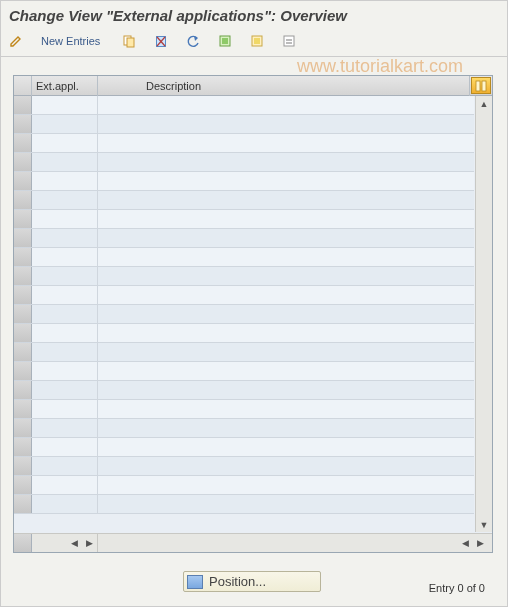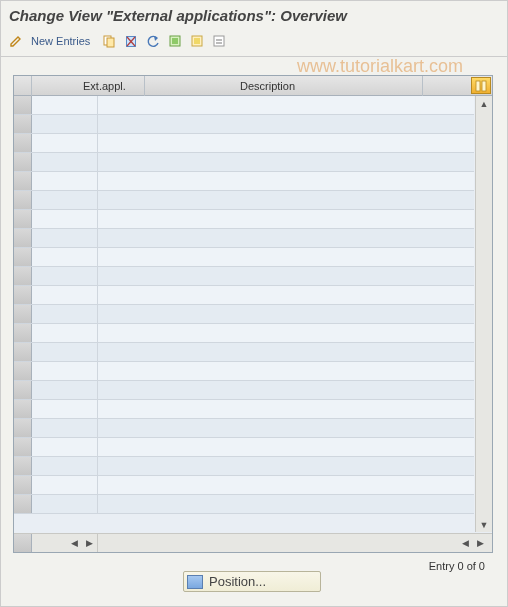--- a/index.html
+++ b/index.html
@@ -17,21 +17,21 @@
   .title {
     font-size:15px;
     font-weight:bold;
     font-style:italic;
     color:#444;
     padding:6px 8px 6px 8px;
   }
   .toolbar {
     display:flex;
     align-items:center;
-    gap:4px;
+    gap:14px;
     padding:2px 6px 6px 6px;
     border-bottom:1px solid #ccc;
   }
   .tb-btn {
     width:18px; height:18px;
     display:flex; align-items:center; justify-content:center;
     border-radius:2px;
   }
   .newentries {
     font-size:11px;
@@ -54,21 +54,20 @@
     width:480px; height:478px;
     border:1px solid #9aa7b3;
     background:#e9eef4;
   }
   .thead {
     position:absolute;
     top:0; left:0; right:0; height:20px;
     background:linear-gradient(#e6e6e6,#d4d4d4);
     border-bottom:1px solid #a8b1bb;
     display:flex;
-    gap:47px;
   }
   .th {
     border-right:1px solid #b8c0c8;
     height:20px;
     line-height:20px;
     padding:0 4px;
     font-size:11px;
     color:#333;
   }
   .th-sel { width:18px; flex:0 0 18px; border-right:1px solid #b8c0c8;}
@@ -145,21 +144,21 @@
     color:#444;
   }
   .pos-btn .icon {
     width:16px;height:14px;
     background:linear-gradient(#a6c8f0,#7aa8e0);
     border:1px solid #5a7fb0;
     margin-right:6px;
   }
   .entry-status {
     position:absolute;
-    right:22px; bottom:34px;
+    right:22px; bottom:12px;
     font-size:11px;
     color:#333;
   }
   svg { display:block; }
 </style>
 </head>
 <body>
 
 <div class="title">Change View "External applications": Overview</div>
 

